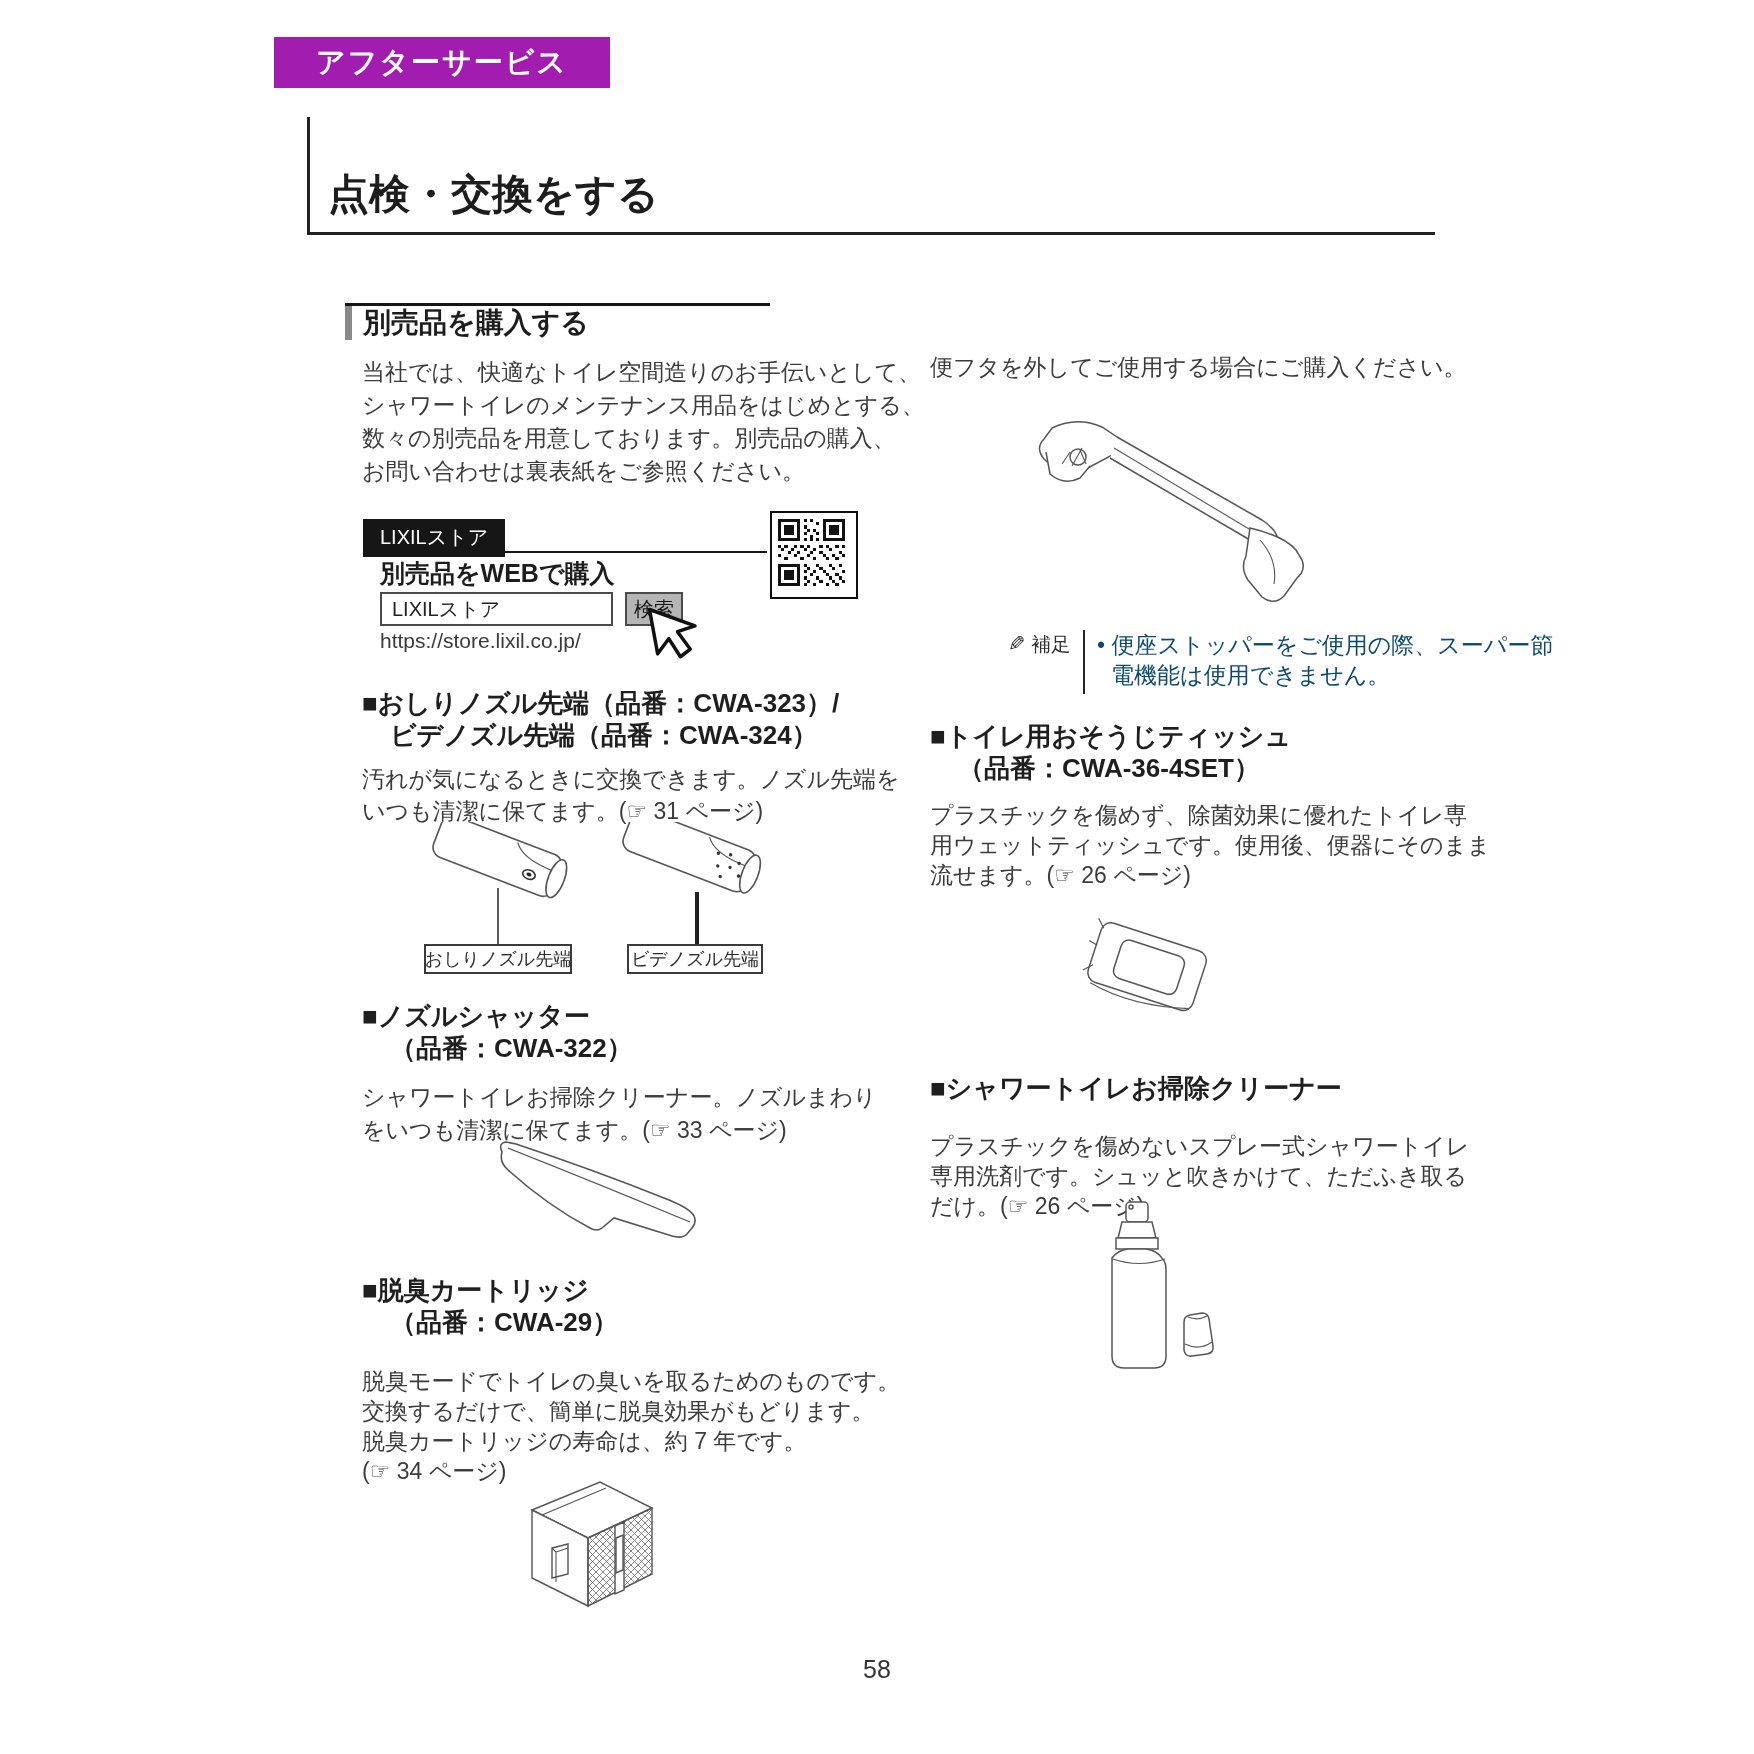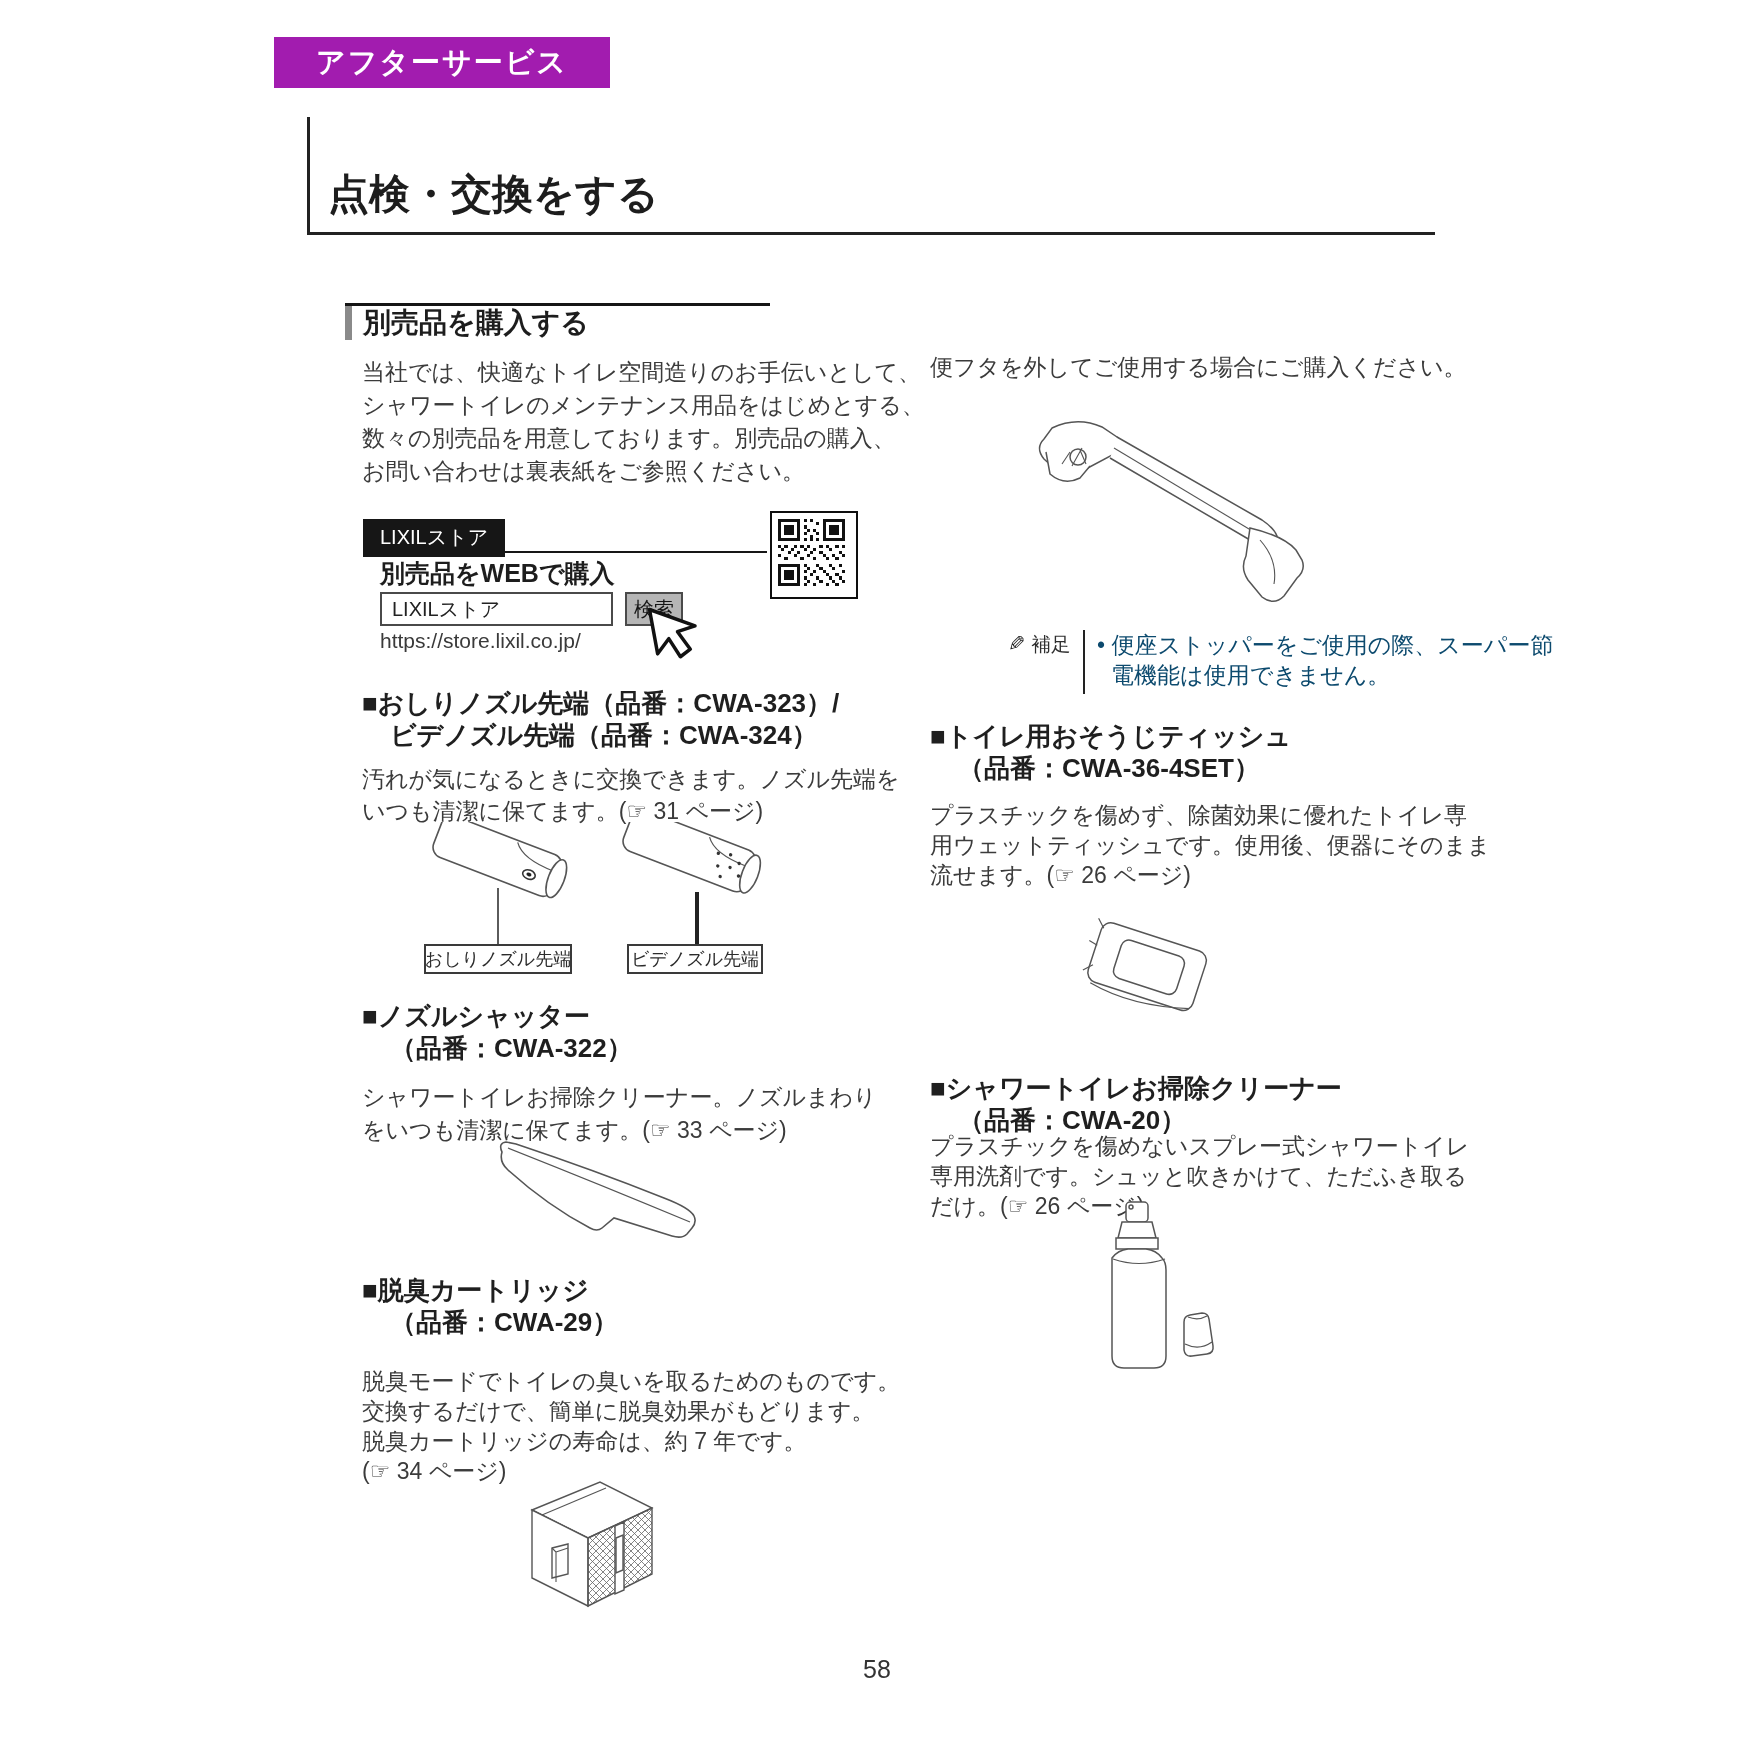--- a/index.html
+++ b/index.html
@@ -250,21 +250,20 @@
         <rect x="10" y="18" width="110" height="62" rx="10" fill="#fff"></rect>
         <rect x="34" y="29" width="66" height="40" rx="8"></rect>
         <path d="M12 26 L4 18 M11 44 L2 42 M13 64 L5 72" stroke-width="1.2"></path>
         <path d="M16 82 Q62 92 118 76" stroke-width="1.2"></path>
       </g>
     </svg>
   </div>
 
   <div class="abs sech" style="left:930px;top:1072px">
     <div class="nowrap">■シャワートイレお掃除クリーナー</div>
-    <div class="nowrap ind">（品番：CWA-20）</div>
   </div>
   <div class="abs body lh30" style="left:930px;top:1131px">
     <div class="nowrap">プラスチックを傷めないスプレー式シャワートイレ</div>
     <div class="nowrap">専用洗剤です。シュッと吹きかけて、ただふき取る</div>
     <div class="nowrap">だけ。(☞ 26 ページ)</div>
   </div>
   <div class="abs" style="left:1098px;top:1196px">
     <svg width="118" height="185" viewBox="0 0 118 185" fill="none" stroke="#555" stroke-width="1.5">
       <rect x="28" y="6" width="22" height="20" rx="4" fill="#fff"></rect>
       <circle cx="33" cy="11" r="2"></circle>

